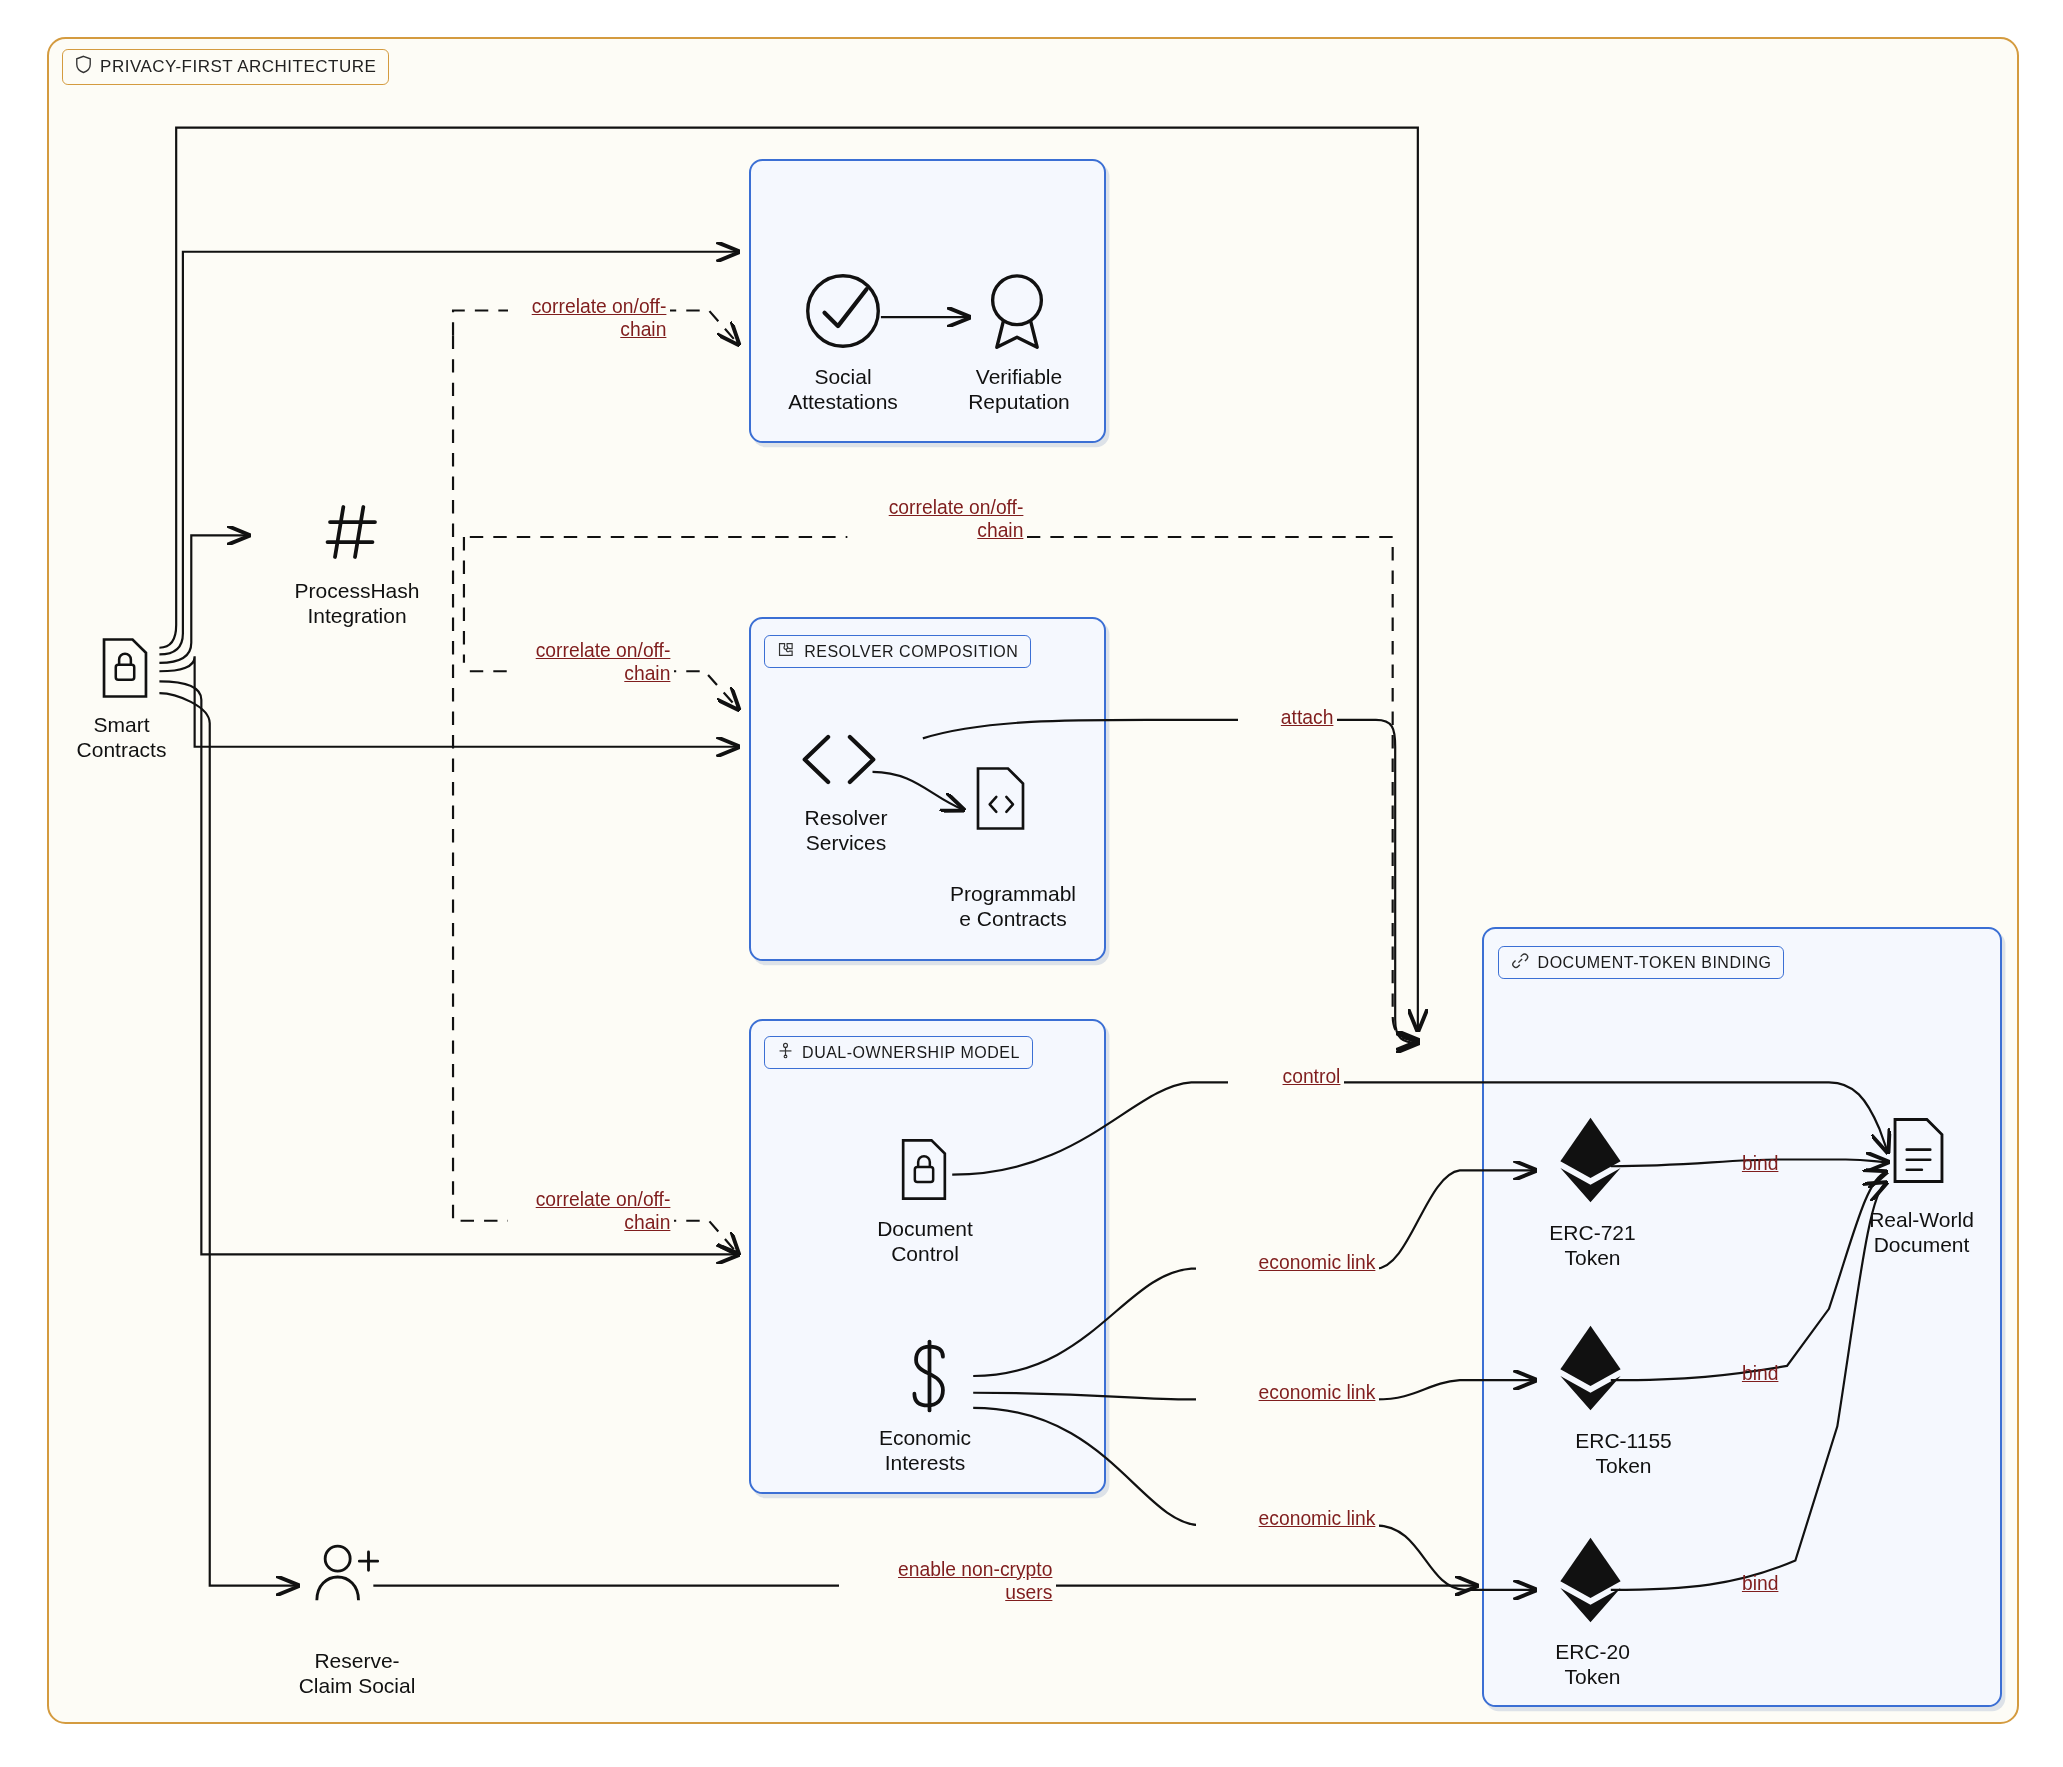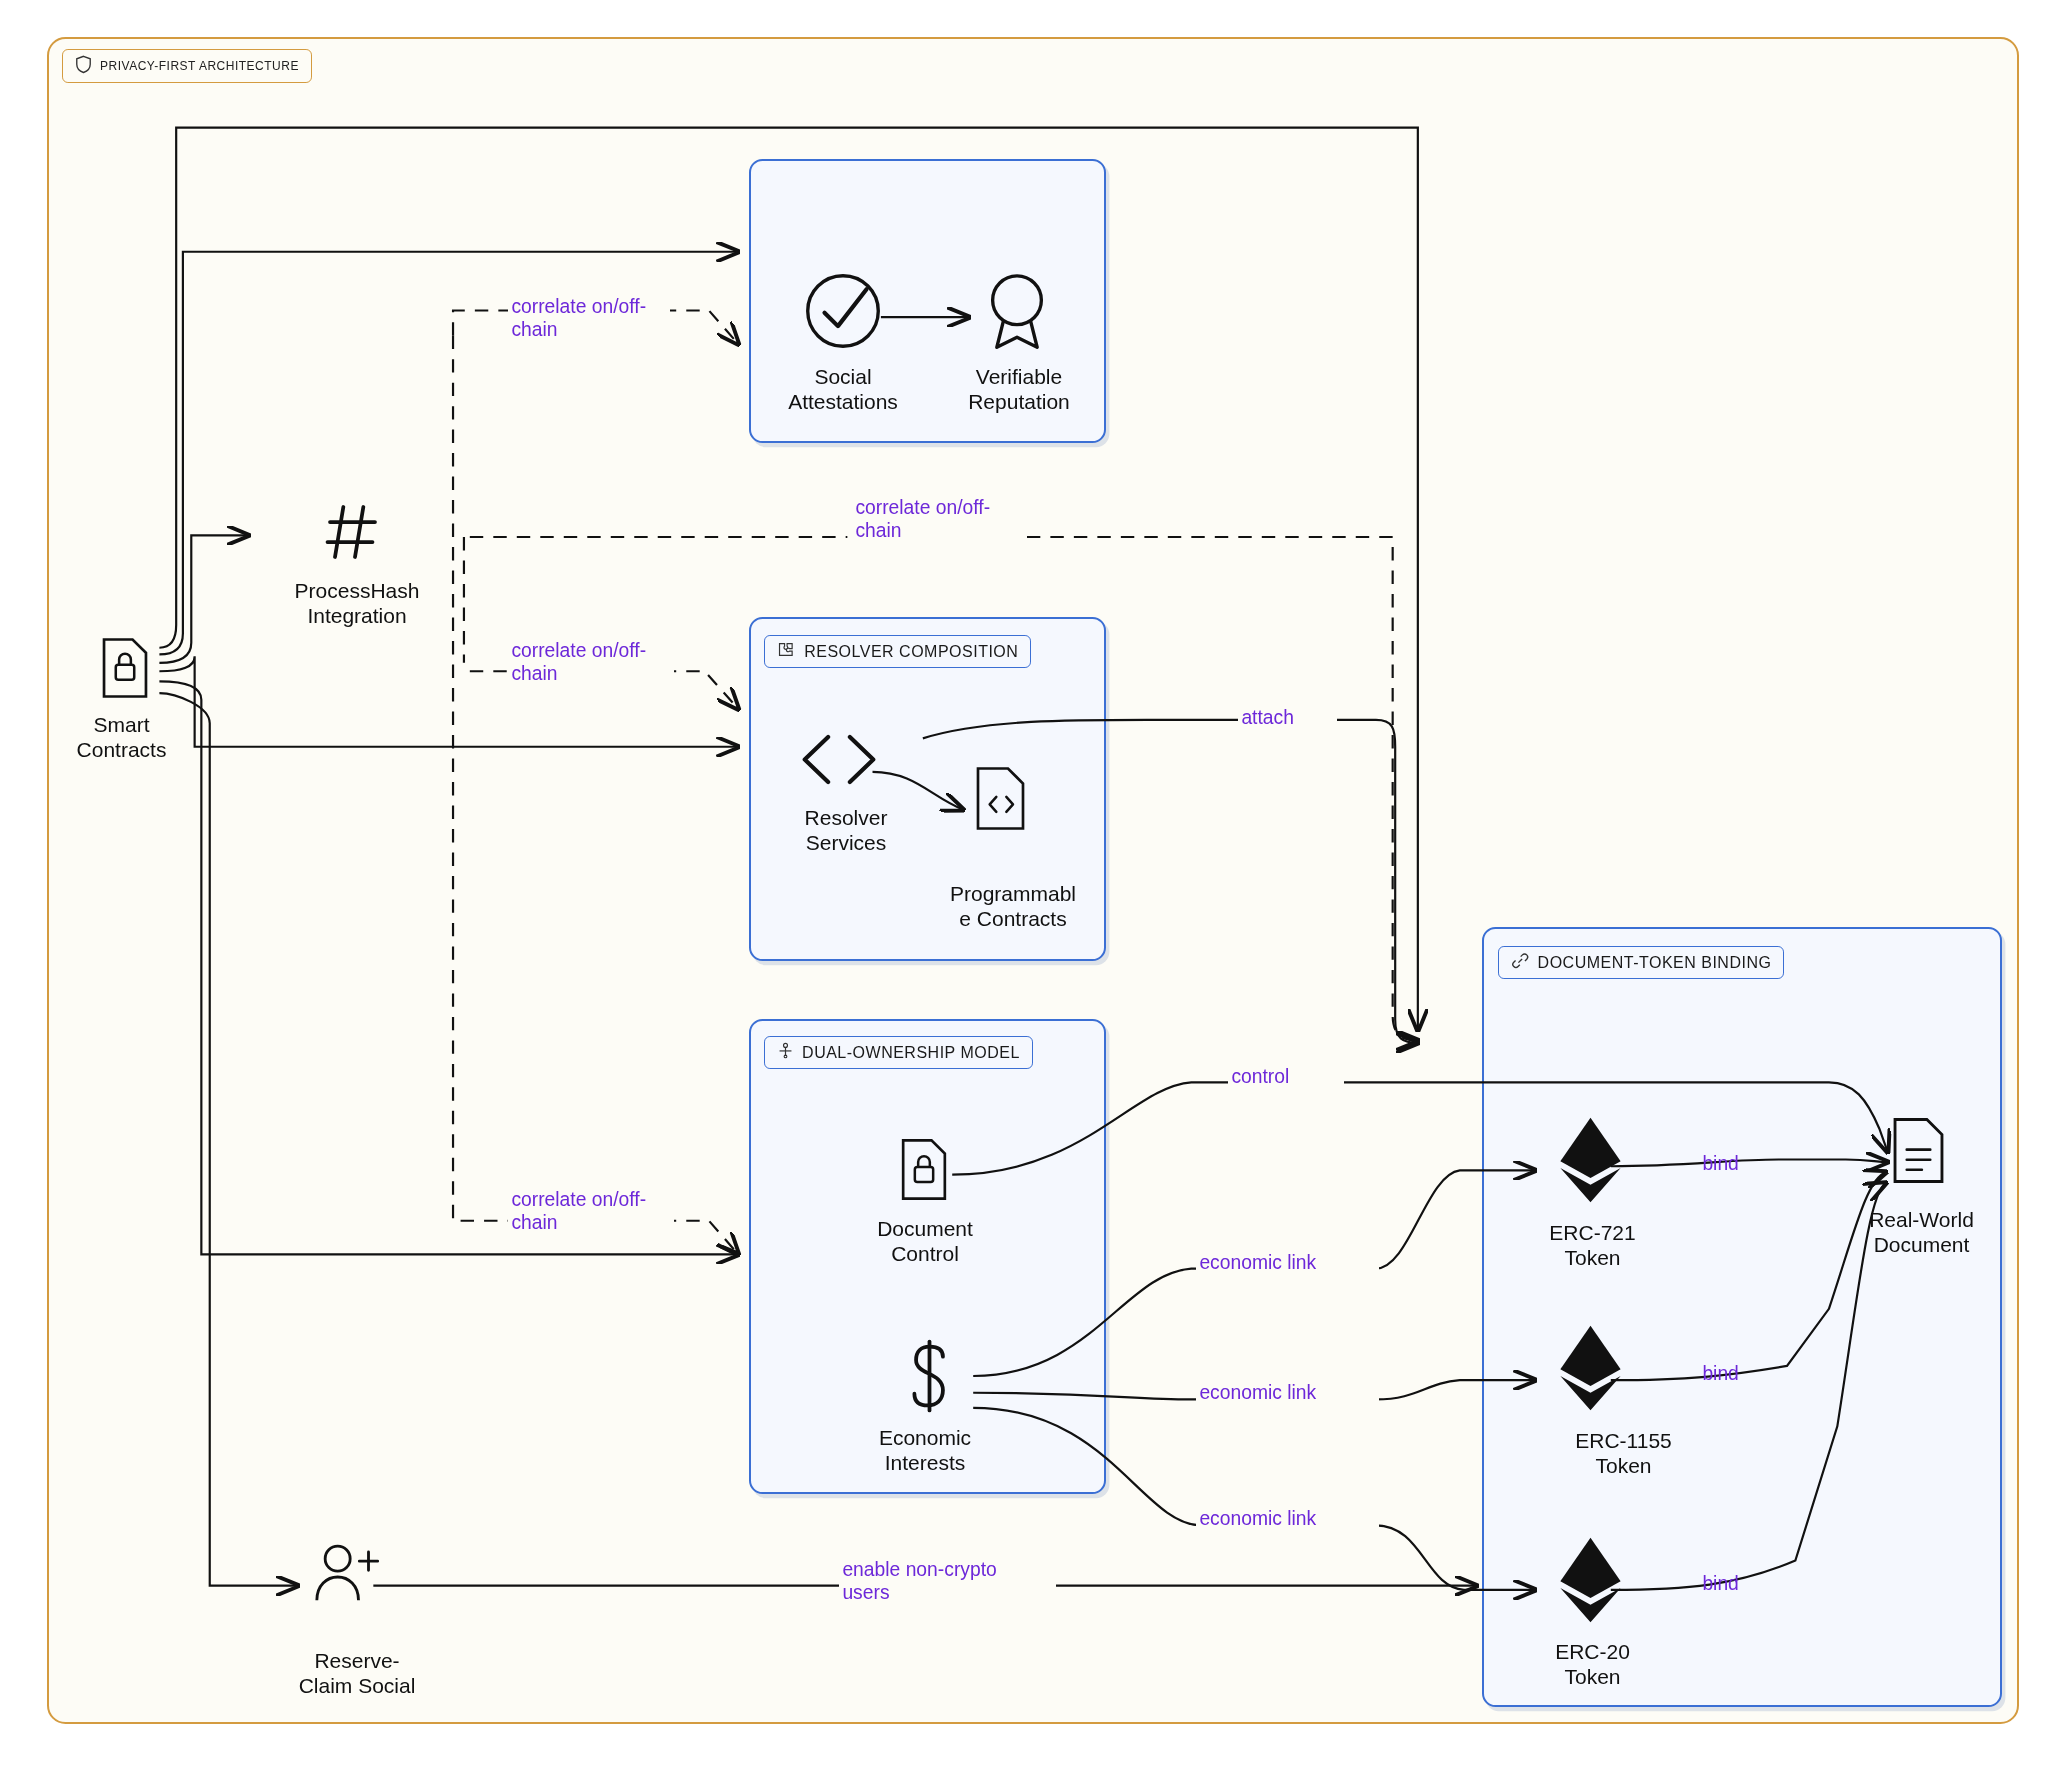--- a/index.html
+++ b/index.html
@@ -29,21 +29,21 @@
     box-sizing: border-box;
   }
   .group-badge {
     position: absolute;
     display: flex;
     align-items: center;
     gap: 8.4px;
     padding: 5px 11.7px;
     border-radius: 5.9px;
     background: #fdfcf6;
-    font-size: 12px;
+    font-size: 17px;
     letter-spacing: 0.5px;
     color: #222;
     box-sizing: border-box;
     white-space: nowrap;
   }
   .badge-outer {
     border: 1.7px solid #d49b3f;
     left: 62px;
     top: 49px;
   }
@@ -65,27 +65,28 @@
   .node-label {
     position: absolute;
     text-align: center;
     font-size: 21px;
     color: #111;
     line-height: 1.18;
     white-space: pre-line;
   }
   .edge-label {
     position: absolute;
-    text-align: left;
+    text-align: right;
     font-size: 19.3px;
-    color: #6d28d9;
+    color: #7f1d1d;
     line-height: 1.2;
     background: #fdfcf6;
     padding: 0.8px 3.4px;
     white-space: pre-line;
+    text-decoration: underline;
   }
   .edge-label.on-blue {
     background: transparent;
   }
   svg.wires {
     position: absolute;
     left: 0;
     top: 0;
     width: 2063px;
     height: 1767px;

